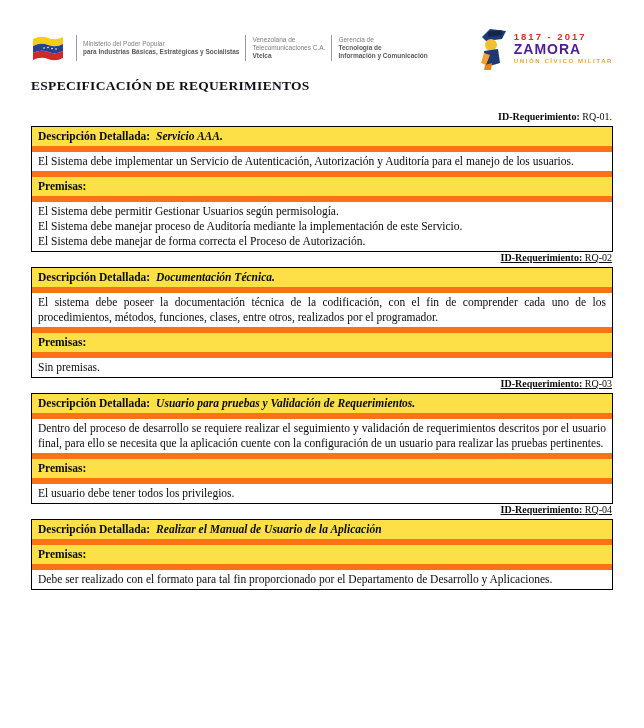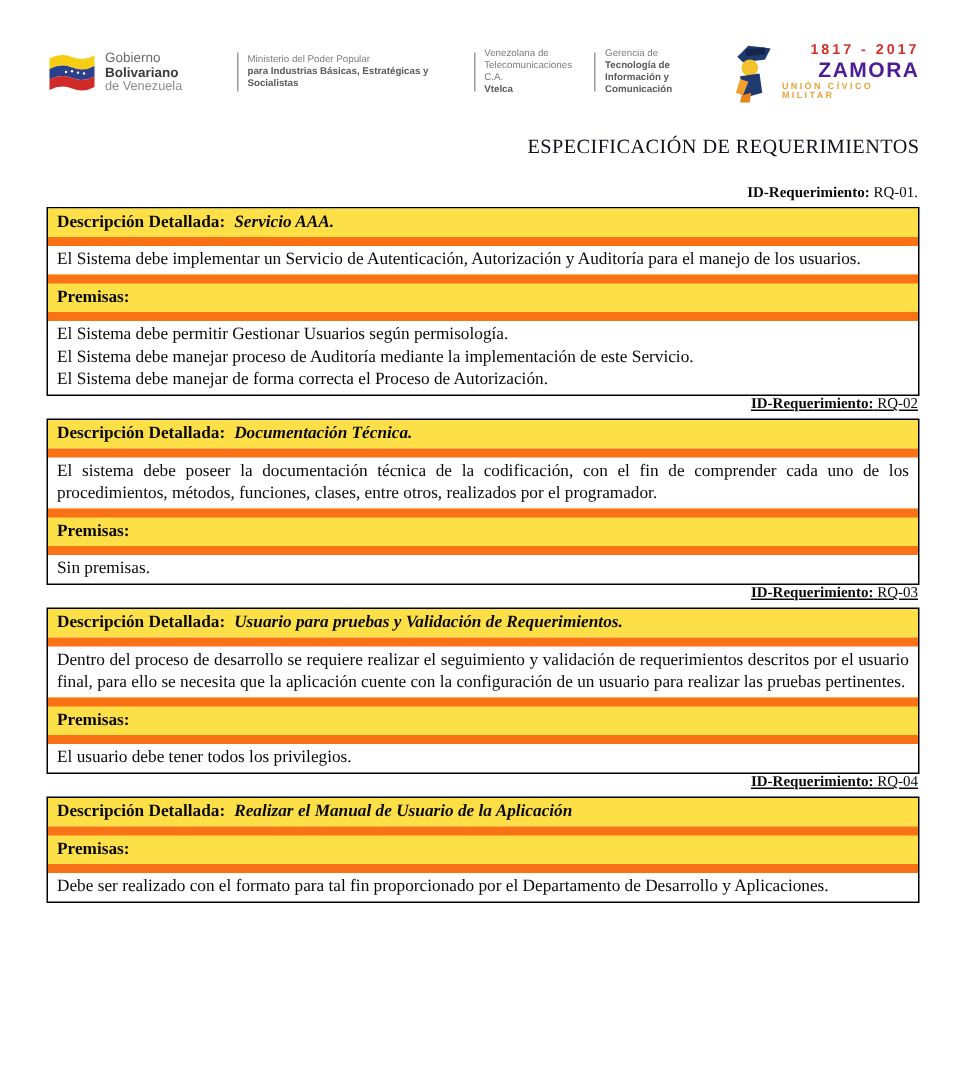--- a/index.html
+++ b/index.html
@@ -13,28 +13,28 @@
   .hdr{display:flex;align-items:center;height:52px;font-family:"Liberation Sans", sans-serif;}
   .flag{flex:0 0 auto;margin-right:5px;}
   .gov{line-height:1.15;}
   .gov .l1{font-size:9px;color:#6a6a6a;}
   .gov .l1 b{color:#3c3c3c;}
   .gov .l2{font-size:8.5px;color:#8a8a8a;}
   .vsep{width:1px;height:26px;background:#9a9a9a;margin:0 6px;flex:0 0 auto;}
   .tinyblock{line-height:1.25;color:#7d7d7d;font-size:6.5px;}
   .tinyblock .b{font-weight:bold;color:#5a5a5a;}
   .zamora{margin-left:auto;display:flex;align-items:center;}
-  .zam-txt{display:flex;flex-direction:column;align-items:flex-end;line-height:1;margin-left:2px;}
+  .zam-txt{display:flex;flex-direction:column;align-items:flex-start;line-height:1;margin-left:2px;}
   .zam-years{color:#d42e28;font-weight:bold;font-size:9.5px;letter-spacing:2px;}
   .zam-name{color:#4c1d95;font-weight:bold;font-size:14px;letter-spacing:1px;margin-top:1px;}
   .zam-slogan{color:#e8a53a;font-weight:bold;font-size:6px;letter-spacing:1.6px;margin-top:2px;}
 
   
   .doc-title{
-    margin-top:16px;text-align:right;font-weight:normal;font-size:13.5px;
+    margin-top:4px;text-align:left;font-weight:bold;font-size:13.5px;
     letter-spacing:.3px;color:#101018;
   }
 
   
   .section{}
   .section.first{margin-top:17px;}
   .idline{
     text-align:right;font-size:10px;margin-bottom:4px;padding-right:1px;
   }
   .idline .lbl{font-weight:bold;}
@@ -55,24 +55,20 @@
   <div class="hdr">
     <svg class="flag" width="34" height="26" viewBox="0 0 34 26">
       <path d="M2 4 Q10 0 17 3 Q25 6 32 2 L32 9 Q25 13 17 10 Q10 7 2 11 Z" fill="#f5ce11"></path>
       <path d="M2 11 Q10 7 17 10 Q25 13 32 9 L32 16 Q25 20 17 17 Q10 14 2 18 Z" fill="#2b3f8c"></path>
       <path d="M2 18 Q10 14 17 17 Q25 20 32 16 L32 23 Q25 27 17 24 Q10 21 2 25 Z" fill="#cf2a27"></path>
       <circle cx="13" cy="13" r="0.8" fill="#fff"></circle>
         <circle cx="17" cy="12.5" r="0.8" fill="#fff"></circle>
       <circle cx="21" cy="13.5" r="0.8" fill="#fff"></circle>
         <circle cx="25" cy="14" r="0.8" fill="#fff"></circle>
     </svg>
-    <div class="gov">
-      <div class="l1"><span>Gobierno </span><b>Bolivariano</b></div>
-      <div class="l2">de Venezuela</div>
-    </div>
     <div class="vsep"></div>
     <div class="tinyblock">
       <div>Ministerio del Poder Popular</div>
       <div class="b">para Industrias Básicas, Estratégicas y Socialistas</div>
     </div>
     <div class="vsep"></div>
     <div class="tinyblock">
       <div>Venezolana de</div>
       <div>Telecomunicaciones C.A.</div>
       <div class="b">Vtelca</div>

